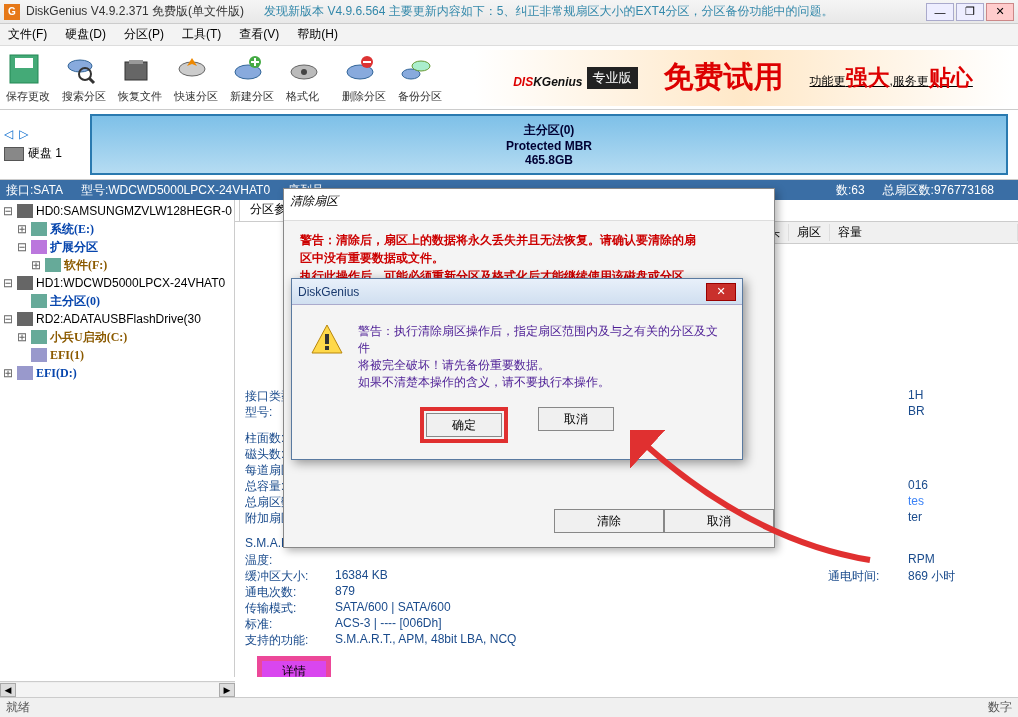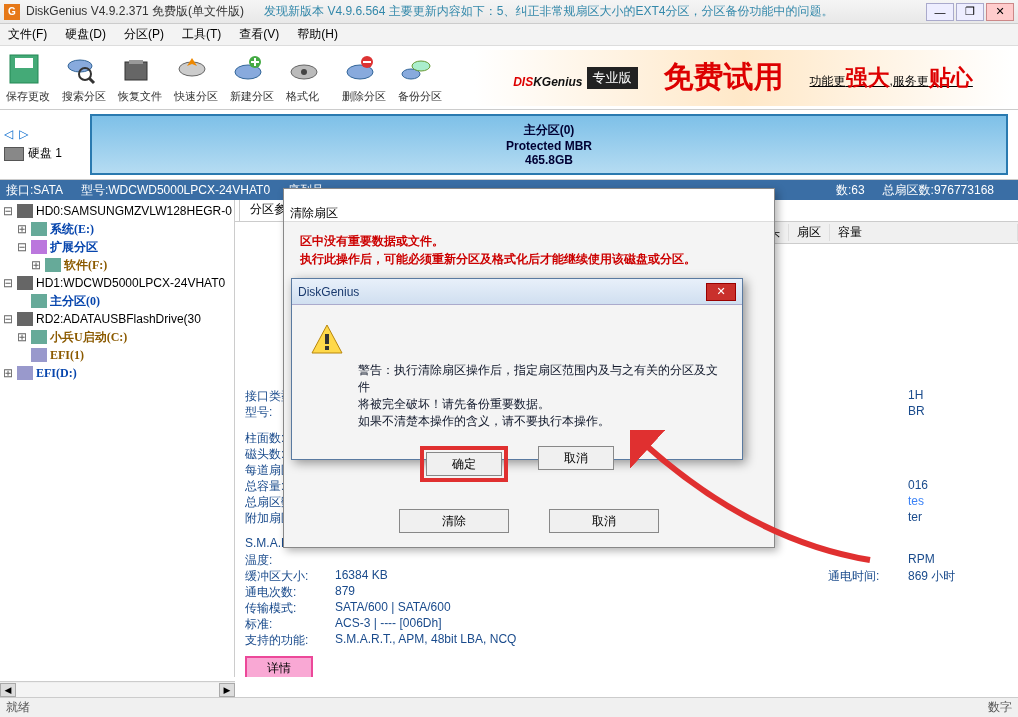--- a/index.html
+++ b/index.html
@@ -57,36 +57,36 @@
 .tree .ind1{ padding-left:14px; } .tree .ind2{ padding-left:28px; }
 
 .rightpane { flex:1; display:flex; flex-direction:column; overflow:hidden; }
 .tabs { height:22px; border-bottom:1px solid #ccc; display:flex; align-items:flex-end; padding-left:4px; }
 .tab { padding:3px 10px; border:1px solid #ccc; border-bottom:none; background:#eee; margin-right:2px; cursor:pointer; }
 .tab.active{ background:#fff; }
 .details { flex:1; position:relative; padding:6px 10px; overflow:hidden; }
 .detrow { display:flex; color:#1a4b8c; font-family:"SimSun"; height:16px; }
 .detrow .k{ width:90px; } .detrow .v{ flex:1; }
 .detrow .k2{ width:80px; margin-left:17px; } .detrow .v2{ width:100px; text-align:left; }
-.detbtn { margin-top:8px; padding:2px 20px; border:2px solid #ec4899; background:#f9a8d4; cursor:pointer; }
+.detbtn { margin-top:8px; padding:2px 20px; border:5px solid #ec4899; background:#d946ef; cursor:pointer;margin-left:12px; }
 
 
 .cleardlg { position:absolute; left:283px; top:188px; width:492px; height:360px; background:#f4f4f4; border:1px solid #888; box-shadow:3px 3px 8px rgba(0,0,0,0.3); }
-.cleardlg .dtitle{ height:20px; background:#fff; padding:16px 6px; border-bottom:1px solid #ddd; }
+.cleardlg .dtitle{ height:32px; background:#fff; padding:4px 6px; border-bottom:1px solid #ddd;font-style:italic; }
 .cleardlg .warn { padding:10px 16px; color:#c00; font-weight:bold; line-height:18px; font-family:"SimSun"; }
-.cleardlg .btnrow { position:absolute; bottom:14px; left:0; right:0; display:flex; justify-content:center; gap:40px; }
+.cleardlg .btnrow { position:absolute; bottom:14px; left:0; right:0; display:flex; justify-content:flex-end; }
 .cleardlg .dbtn { width:110px; height:24px; border:1px solid #888; background:#f0f0f0; cursor:pointer; }
 
 
 .confirm { position:absolute; left:291px; top:278px; width:452px; height:182px; background:#f4f4f4; border:1px solid #5a7aa0; box-shadow:3px 3px 10px rgba(0,0,0,0.4); z-index:10; }
 .confirm .chead { height:26px; background:linear-gradient(#e8f0fa,#d0dff0); display:flex; align-items:center; padding:0 6px; color:#1a3a6e; border-bottom:1px solid #aac; }
 .confirm .chead .cx { margin-left:auto; width:30px; height:18px; background:#c9302c; color:#fff; display:flex; align-items:center; justify-content:center; cursor:pointer; font-size:11px; border:1px solid #900;}
 .confirm .cbody { padding:18px 18px 10px 18px; display:flex; gap:14px; }
 .confirm .cwarnicon { width:34px; height:34px; }
-.confirm .ctext { color:#0f172a; line-height:17px;margin-top:39px; }
+.confirm .ctext { color:#4c1d95; line-height:17px; }
 .confirm .cbtns { display:flex; justify-content:center; gap:30px; padding:6px 0 12px 0; }
 .confirm .cbtn { width:76px; height:24px; border:1px solid #888; background:#f0f0f0; cursor:pointer; }
 .confirm .okwrap { border:4px solid #e03030; padding:2px; }
 
 
 .thdr { position:absolute; right:0; top:0; width:270px; height:22px; background:#f0f0f0; border-bottom:1px solid #ccc; display:flex; align-items:center; font-size:12px; }
 .thdr span{ padding:0 8px; border-right:1px solid #ddd; }
 .thdr-row { position:absolute; right:0; top:22px; width:270px; display:flex; font-family:"SimSun"; color:#333; }
 .thdr-row span{ padding:0 8px; }
 
@@ -379,20 +379,21 @@
     <div class="sbtn">▶</div>
 </div>
 <div class="statusbar" style="position:absolute;left:0;right:0;bottom:0;">
   <span>就绪</span>
   <span class="rt">数字</span>
 </div>
 
 <div class="cleardlg">
   <div class="dtitle">清除扇区</div>
   <div class="warn">
+    <div>警告：清除后，扇区上的数据将永久丢失并且无法恢复。请确认要清除的扇</div>
     <div>区中没有重要数据或文件。</div>
     <div>执行此操作后，可能必须重新分区及格式化后才能继续使用该磁盘或分区。</div>
   </div>
   <div class="btnrow">
     <button class="dbtn">清除</button>
     <button class="dbtn">取消</button>
   </div>
 </div>
 
 <div class="confirm">

